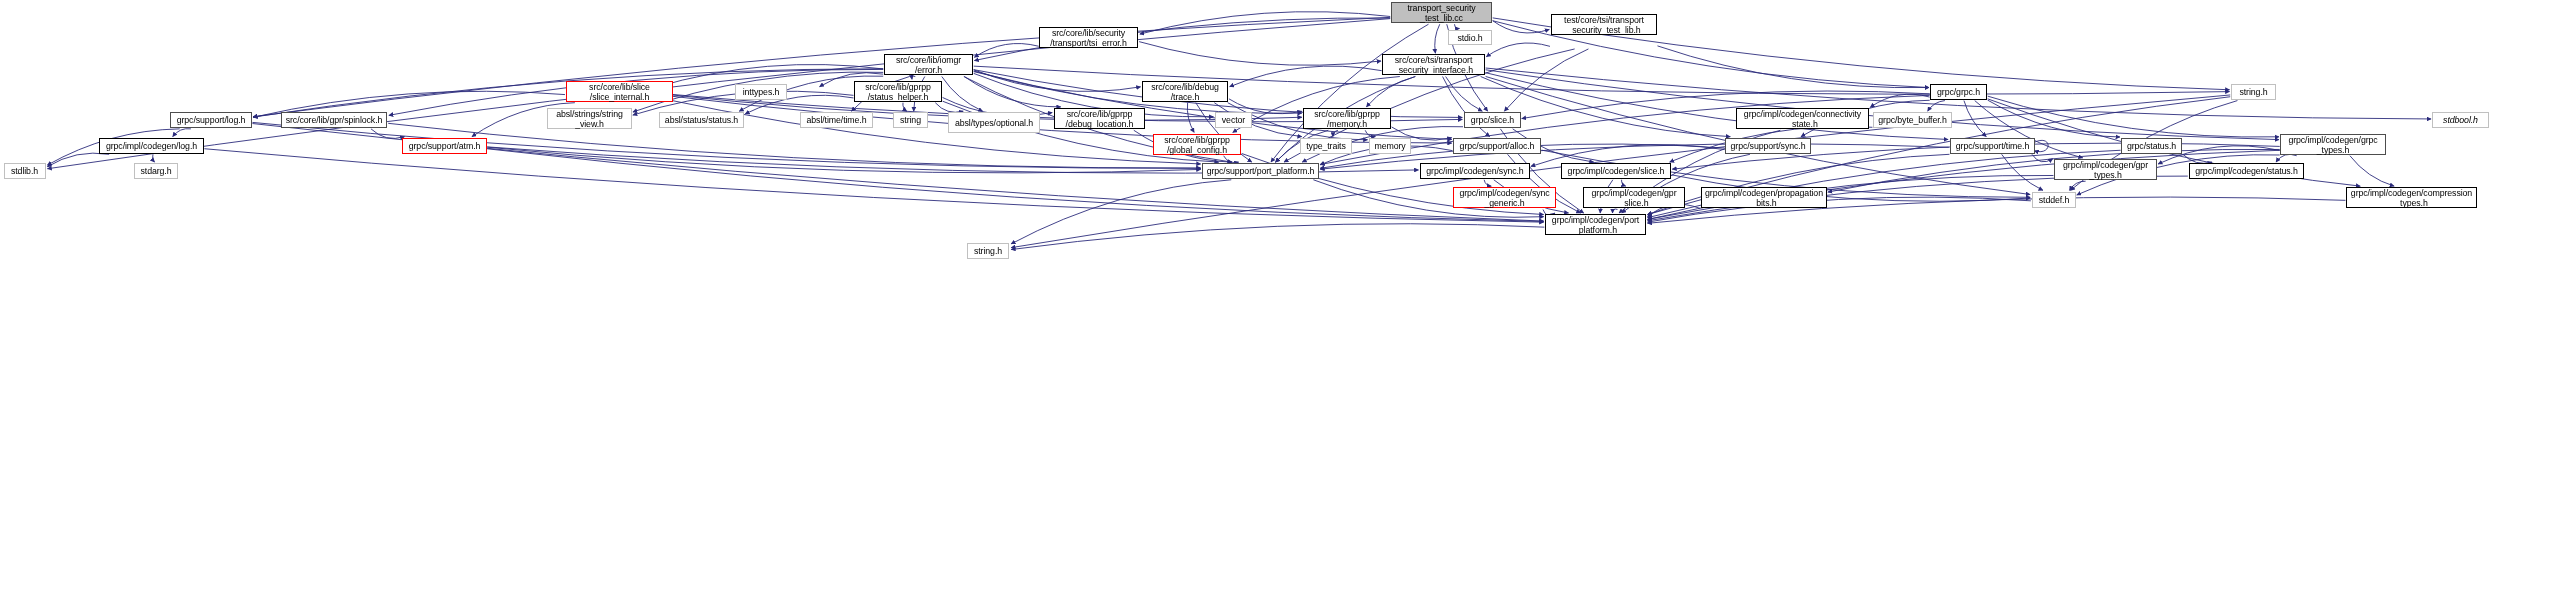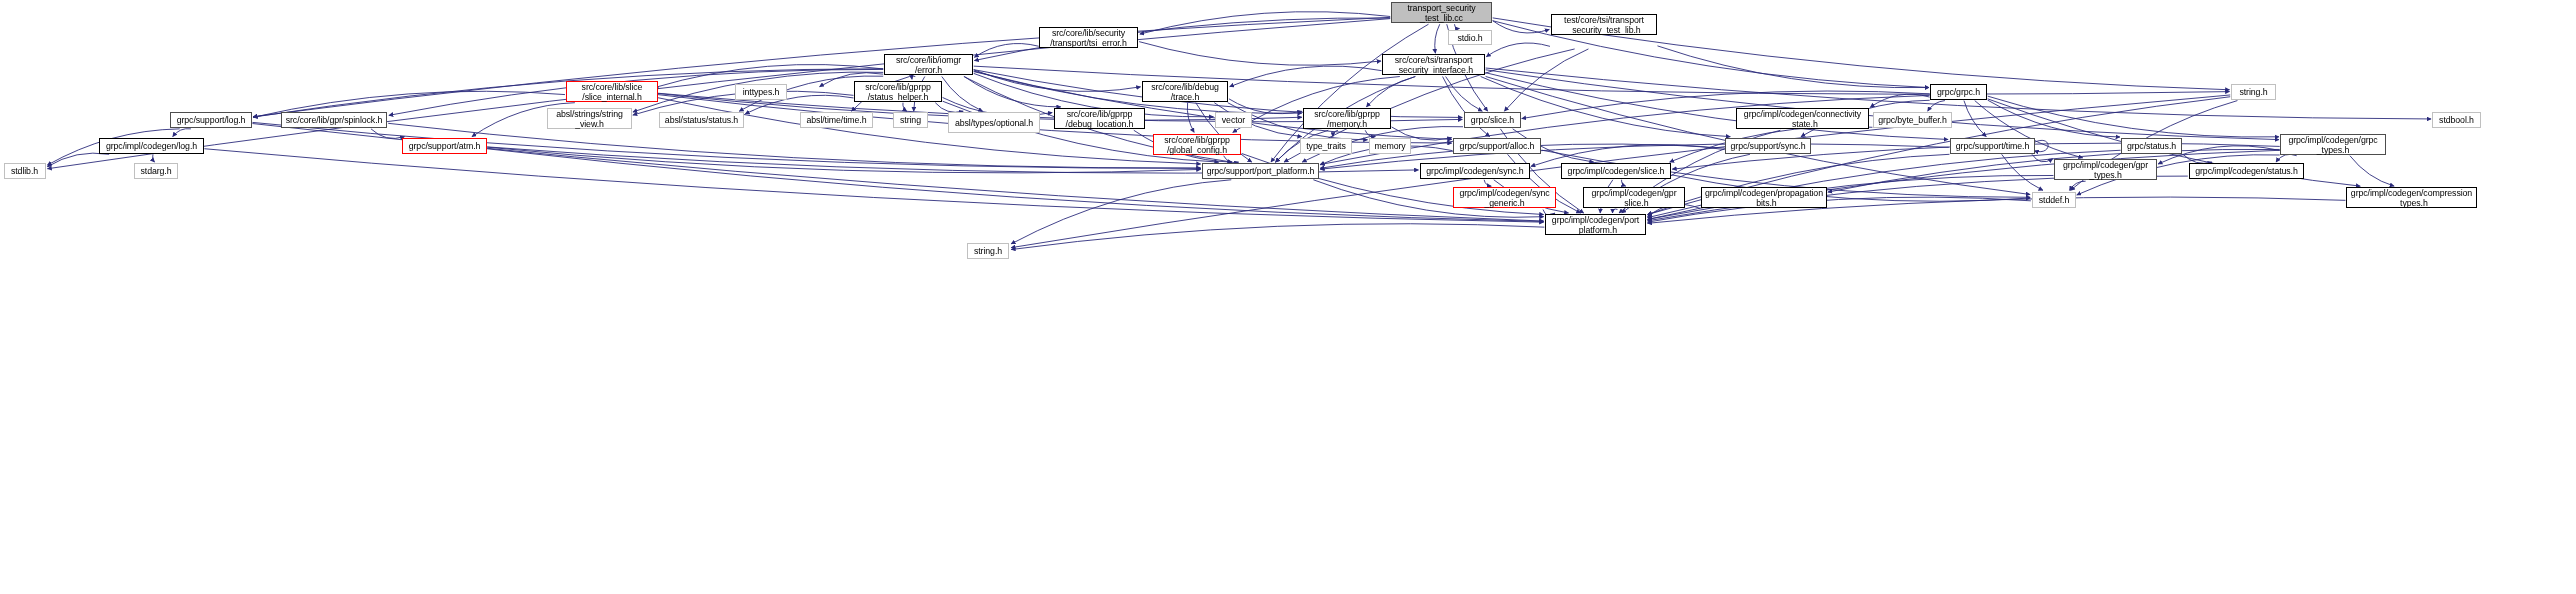--- a/index.html
+++ b/index.html
@@ -196,21 +196,21 @@
 _test_lib.cc</div>
     <div class="node b-black" style="left: 1039px; top: 27px; width: 99px; height: 21px;">src/core/lib/security
 /transport/tsi_error.h</div>
     <div class="node b-grey" style="left: 1448px; top: 30px; width: 44px; height: 15px;">stdio.h</div>
     <div class="node b-black" style="left: 1551px; top: 14px; width: 106px; height: 21px;">test/core/tsi/transport
 _security_test_lib.h</div>
     <div class="node b-black" style="left: 884px; top: 54px; width: 89px; height: 21px;">src/core/lib/iomgr
 /error.h</div>
     <div class="node b-black" style="left: 1382px; top: 54px; width: 103px; height: 21px;">src/core/tsi/transport
 _security_interface.h</div>
-    <div class="node b-red" style="left: 566px; top: 81px; width: 92px; height: 21px;">src/core/lib/slice
+    <div class="node b-red" style="left: 566px; top: 81px; width: 107px; height: 21px;">src/core/lib/slice
 /slice_internal.h</div>
     <div class="node b-grey" style="left: 735px; top: 84px; width: 52px; height: 15.6px;">inttypes.h</div>
     <div class="node b-black" style="left: 854px; top: 81px; width: 88px; height: 21px;">src/core/lib/gprpp
 /status_helper.h</div>
     <div class="node b-black" style="left: 1142px; top: 81px; width: 86px; height: 21px;">src/core/lib/debug
 /trace.h</div>
     <div class="node b-black" style="left: 1930px; top: 84px; width: 57px; height: 15.6px;">grpc/grpc.h</div>
     <div class="node b-grey" style="left: 2231px; top: 84px; width: 45px; height: 15.6px;">string.h</div>
     <div class="node b-dark" style="left: 170px; top: 112px; width: 82px; height: 15.6px;">grpc/support/log.h</div>
     <div class="node b-dark" style="left: 281px; top: 112px; width: 106px; height: 15.6px;">src/core/lib/gpr/spinlock.h</div>
@@ -222,21 +222,21 @@
     <div class="node b-grey" style="left: 948px; top: 112px; width: 92px; height: 21px;">absl/types/optional.h</div>
     <div class="node b-black" style="left: 1054px; top: 108px; width: 91px; height: 21px;">src/core/lib/gprpp
 /debug_location.h</div>
     <div class="node b-grey" style="left: 1215px; top: 112px; width: 37px; height: 15.6px;">vector</div>
     <div class="node b-black" style="left: 1303px; top: 108px; width: 88px; height: 21px;">src/core/lib/gprpp
 /memory.h</div>
     <div class="node b-dark" style="left: 1464px; top: 112px; width: 57px; height: 15.6px;">grpc/slice.h</div>
     <div class="node b-black" style="left: 1736px; top: 108px; width: 133px; height: 21px;">grpc/impl/codegen/connectivity
 _state.h</div>
     <div class="node b-grey" style="left: 1873px; top: 112px; width: 79px; height: 15.6px;">grpc/byte_buffer.h</div>
-    <div class="node b-grey" style="left: 2432px; top: 112px; width: 49px; height: 15.6px;">stdbool.h</div>
+    <div class="node b-grey" style="left: 2432px; top: 112px; width: 57px; height: 15.6px; font-style: italic;">stdbool.h</div>
     <div class="node b-black" style="left: 99px; top: 138px; width: 105px; height: 15.6px;">grpc/impl/codegen/log.h</div>
     <div class="node b-red" style="left: 402px; top: 138px; width: 85px; height: 15.6px;">grpc/support/atm.h</div>
     <div class="node b-red" style="left: 1153px; top: 134px; width: 88px; height: 21px;">src/core/lib/gprpp
 /global_config.h</div>
     <div class="node b-grey" style="left: 1300px; top: 138px; width: 52px; height: 15.6px;">type_traits</div>
     <div class="node b-grey" style="left: 1369px; top: 138px; width: 42px; height: 15.6px;">memory</div>
     <div class="node b-dark" style="left: 1453px; top: 138px; width: 88px; height: 15.6px;">grpc/support/alloc.h</div>
     <div class="node b-dark" style="left: 1725px; top: 138px; width: 86px; height: 15.6px;">grpc/support/sync.h</div>
     <div class="node b-dark" style="left: 1950px; top: 138px; width: 85px; height: 15.6px;">grpc/support/time.h</div>
     <div class="node b-dark" style="left: 2121px; top: 138px; width: 61px; height: 15.6px;">grpc/status.h</div>

